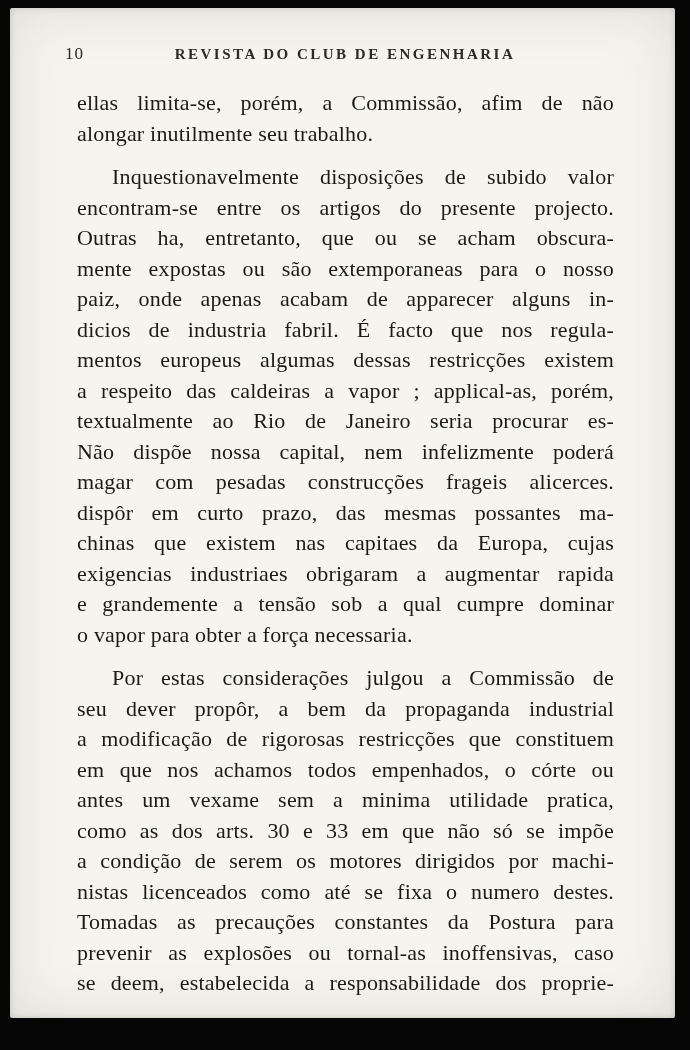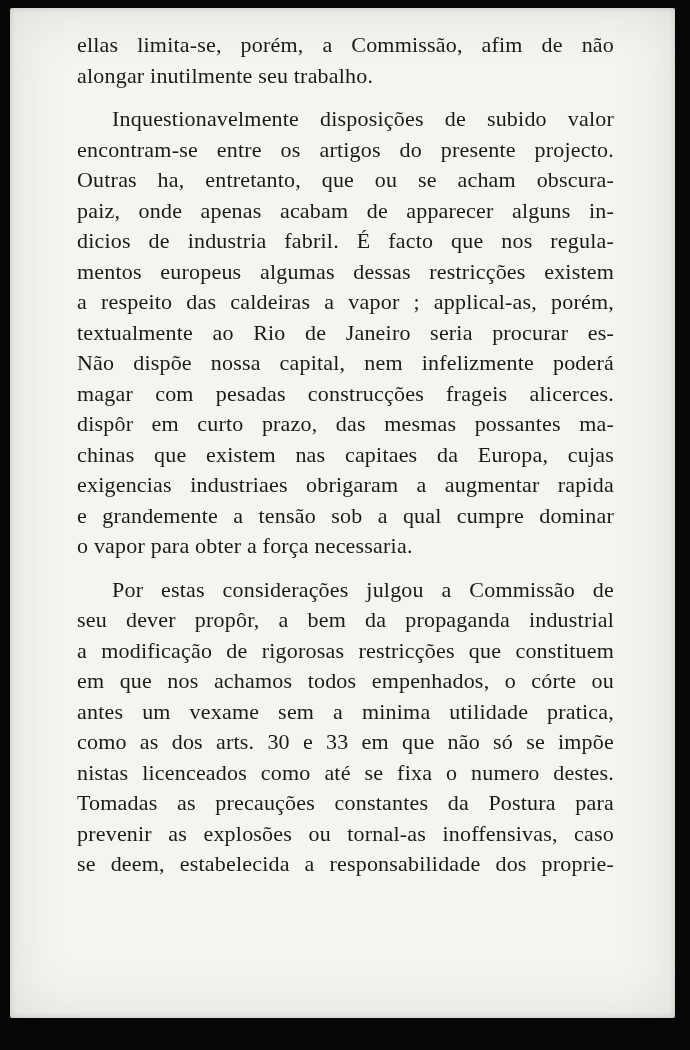--- a/index.html
+++ b/index.html
@@ -70,48 +70,54 @@
     text-align-last: left;
   }
   .para.indent .line:first-child {
     text-indent: 35px;
   }
 </style>
 </head>
 <body>
 
 <div class="paper">
+  <div class="header-row">
+    <span class="page-number">10</span>
+    <span class="header-title">REVISTA DO CLUB DE ENGENHARIA</span>
+  </div>
   <div class="text-block">
       <div class="para">
         <div class="line">ellas limita-se, porém, a Commissão, afim de não</div>
         <div class="line last-left">alongar inutilmente seu trabalho.</div>
       </div>
       <div class="para indent">
         <div class="line">Inquestionavelmente disposições de subido valor</div>
         <div class="line">encontram-se entre os artigos do presente projecto.</div>
         <div class="line">Outras ha, entretanto, que ou se acham obscura-</div>
+        <div class="line">mente expostas ou são extemporaneas para o nosso</div>
         <div class="line">paiz, onde apenas acabam de apparecer alguns in-</div>
         <div class="line">dicios de industria fabril.  É facto que nos regula-</div>
         <div class="line">mentos europeus algumas dessas restricções existem</div>
         <div class="line">a respeito das caldeiras a vapor ; applical-as, porém,</div>
         <div class="line">textualmente ao Rio de Janeiro seria procurar es-</div>
         <div class="line">Não dispõe nossa capital, nem infelizmente poderá</div>
         <div class="line">magar com pesadas construcções frageis alicerces.</div>
         <div class="line">dispôr em curto prazo, das mesmas possantes ma-</div>
         <div class="line">chinas que existem nas capitaes da Europa, cujas</div>
         <div class="line">exigencias industriaes obrigaram a augmentar rapida</div>
         <div class="line">e grandemente a tensão sob a qual cumpre dominar</div>
         <div class="line last-left">o vapor para obter a força necessaria.</div>
       </div>
       <div class="para indent">
         <div class="line">Por estas considerações julgou a Commissão de</div>
         <div class="line">seu dever propôr, a bem da propaganda industrial</div>
         <div class="line">a modificação de rigorosas restricções que constituem</div>
         <div class="line">em que nos achamos todos empenhados, o córte ou</div>
         <div class="line">antes um vexame sem a minima utilidade pratica,</div>
         <div class="line">como as dos arts. 30 e 33 em que não só se impõe</div>
+        <div class="line">a condição de serem os motores dirigidos por machi-</div>
         <div class="line">nistas licenceados como até se fixa o numero destes.</div>
         <div class="line">Tomadas as precauções constantes da Postura para</div>
         <div class="line">prevenir as explosões ou tornal-as inoffensivas, caso</div>
         <div class="line">se deem, estabelecida a responsabilidade dos proprie-</div>
       </div>
     </div>
 </div>
 
 </body></html>

